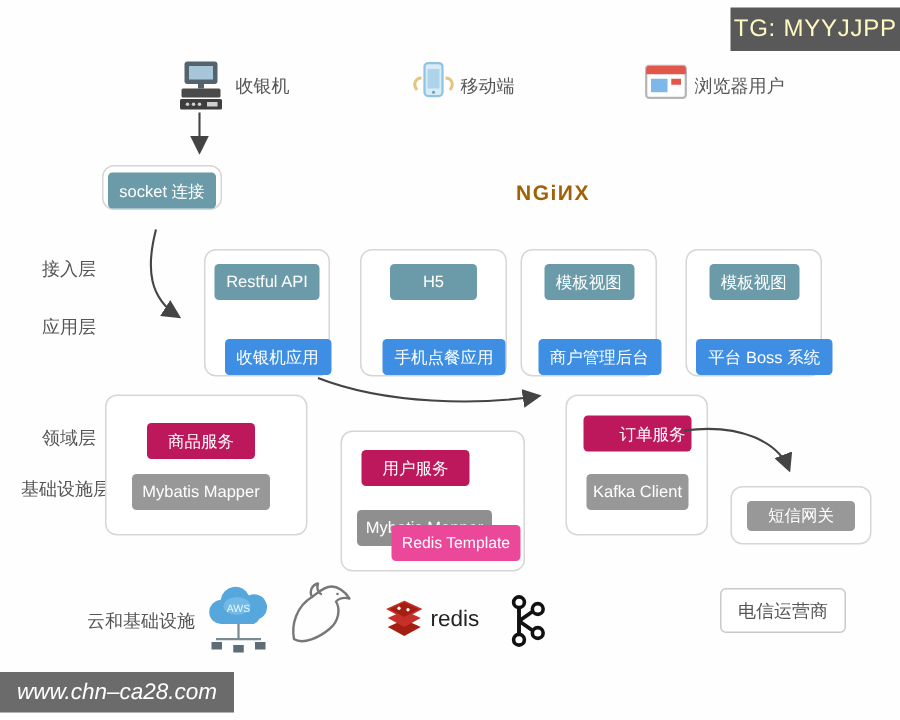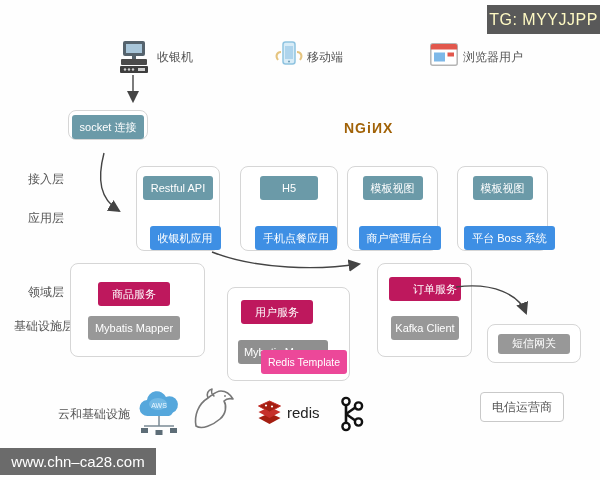--- a/index.html
+++ b/index.html
@@ -3,21 +3,21 @@
 <meta charset="utf-8">
 <style>
   html,body{margin:0;padding:0;background:#fff;}
   #canvas{position:relative;width:600px;height:480px;background:#fefefe;overflow:hidden;
           font-family:"Liberation Sans","DejaVu Sans",sans-serif;}
   .abs{position:absolute;}
   
   .tg-badge{right:0;top:5px;width:113px;height:29px;background:#595959;color:#fef9c3;
             display:flex;align-items:center;justify-content:center;font-size:16px;letter-spacing:.5px;}
   .watermark{left:0;top:448px;width:156px;height:27px;background:#6b6b6b;color:#fff;
-             display:flex;align-items:center;justify-content:center;font-size:15px;}
+             display:flex;align-items:center;justify-content:center;font-size:15px;font-style:italic;}
   
   .lbl{font-size:12px;color:#555;white-space:nowrap;}
   
   .wbox{background:#fff;border:1.5px solid #d6d6d6;border-radius:8px;box-sizing:border-box;justify-content:space-between;}
   
   .btn{display:flex;align-items:center;justify-content:center;color:#fff;font-size:11px;
        border-radius:3px;white-space:nowrap;padding:0 8px;height:24px;box-sizing:border-box;}
   .btn-teal{background:#6b9aa8;}
   .btn-blue{background:#3e8fe4;margin-left:14px;}
   .btn-orange{background:#be185d;}

